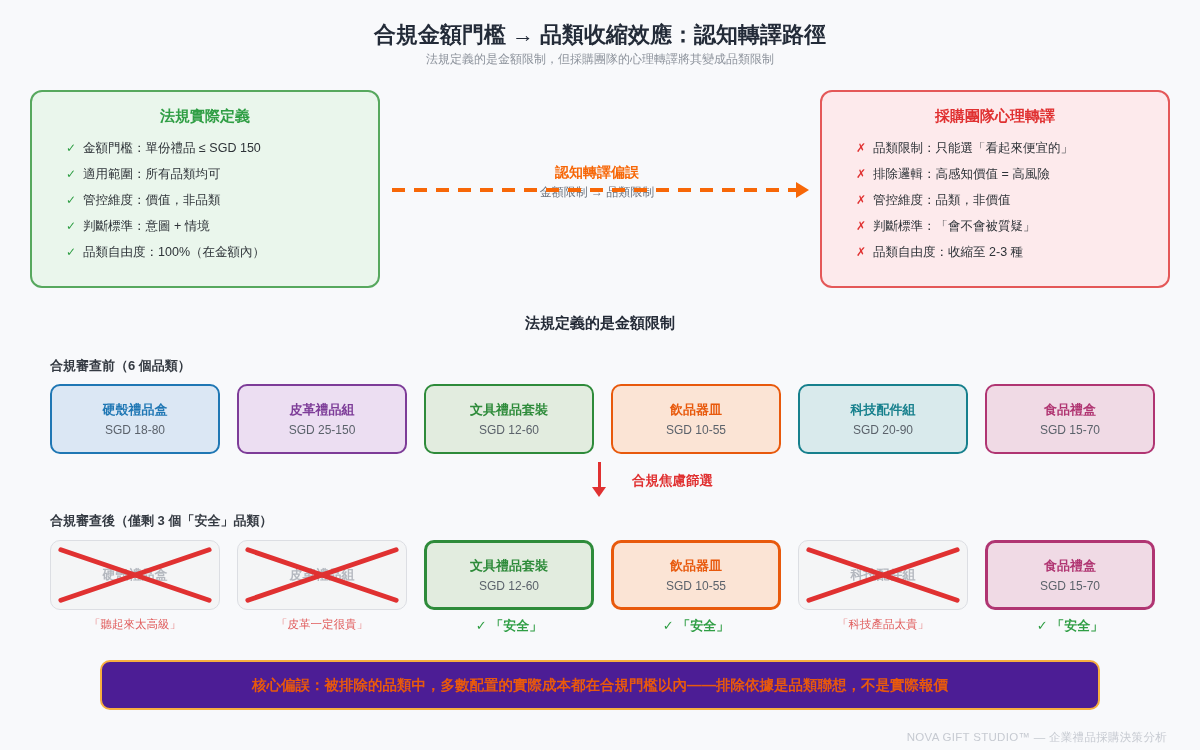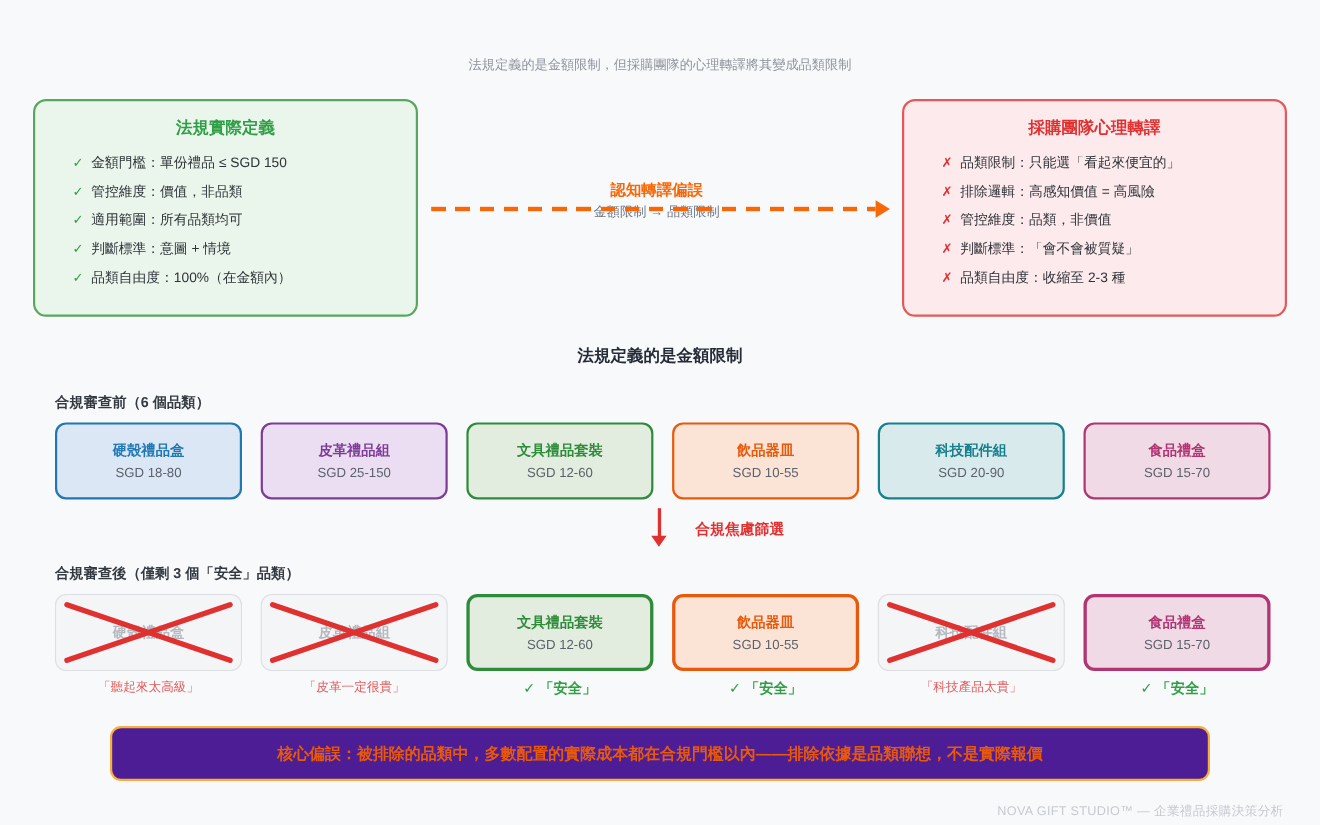--- a/index.html
+++ b/index.html
@@ -54,28 +54,29 @@
   .warning{position:absolute;left:100px;top:660px;width:1000px;height:50px;box-sizing:border-box;background:#4c1d95;border:2px solid #f7ae3f;border-radius:10px;display:flex;align-items:center;justify-content:center;}
   .warning span{font-size:14.5px;font-weight:bold;color:#e8590c;}
 
   .footer{position:absolute;top:730px;right:33px;font-size:11.5px;color:#c6cad1;letter-spacing:.3px;}
 </style>
 </head>
 <body>
 
 <div class="page">
 
+  <div class="title">合規金額門檻 → 品類收縮效應：認知轉譯路徑</div>
   <div class="subtitle">法規定義的是金額限制，但採購團隊的心理轉譯將其變成品類限制</div>
 
   <div class="panel panel-green">
     <div class="panel-title green">法規實際定義</div>
     <div class="panel-items" id="reality-items">
         <div class="panel-item"><span class="mark green">✓</span><span>金額門檻：單份禮品 ≤ SGD 150</span></div>
+        <div class="panel-item"><span class="mark green">✓</span><span>適用範圍：所有品類均可</span></div>
         <div class="panel-item"><span class="mark green">✓</span><span>管控維度：價值，非品類</span></div>
-        <div class="panel-item"><span class="mark green">✓</span><span>適用範圍：所有品類均可</span></div>
         <div class="panel-item"><span class="mark green">✓</span><span>判斷標準：意圖 + 情境</span></div>
         <div class="panel-item"><span class="mark green">✓</span><span>品類自由度：100%（在金額內）</span></div>
       </div>
   </div>
 
   <div class="bias-label">認知轉譯偏誤</div>
   <div class="bias-sublabel">金額限制 → 品類限制</div>
   <div class="bias-line"></div>
   <div class="bias-head"></div>
 

